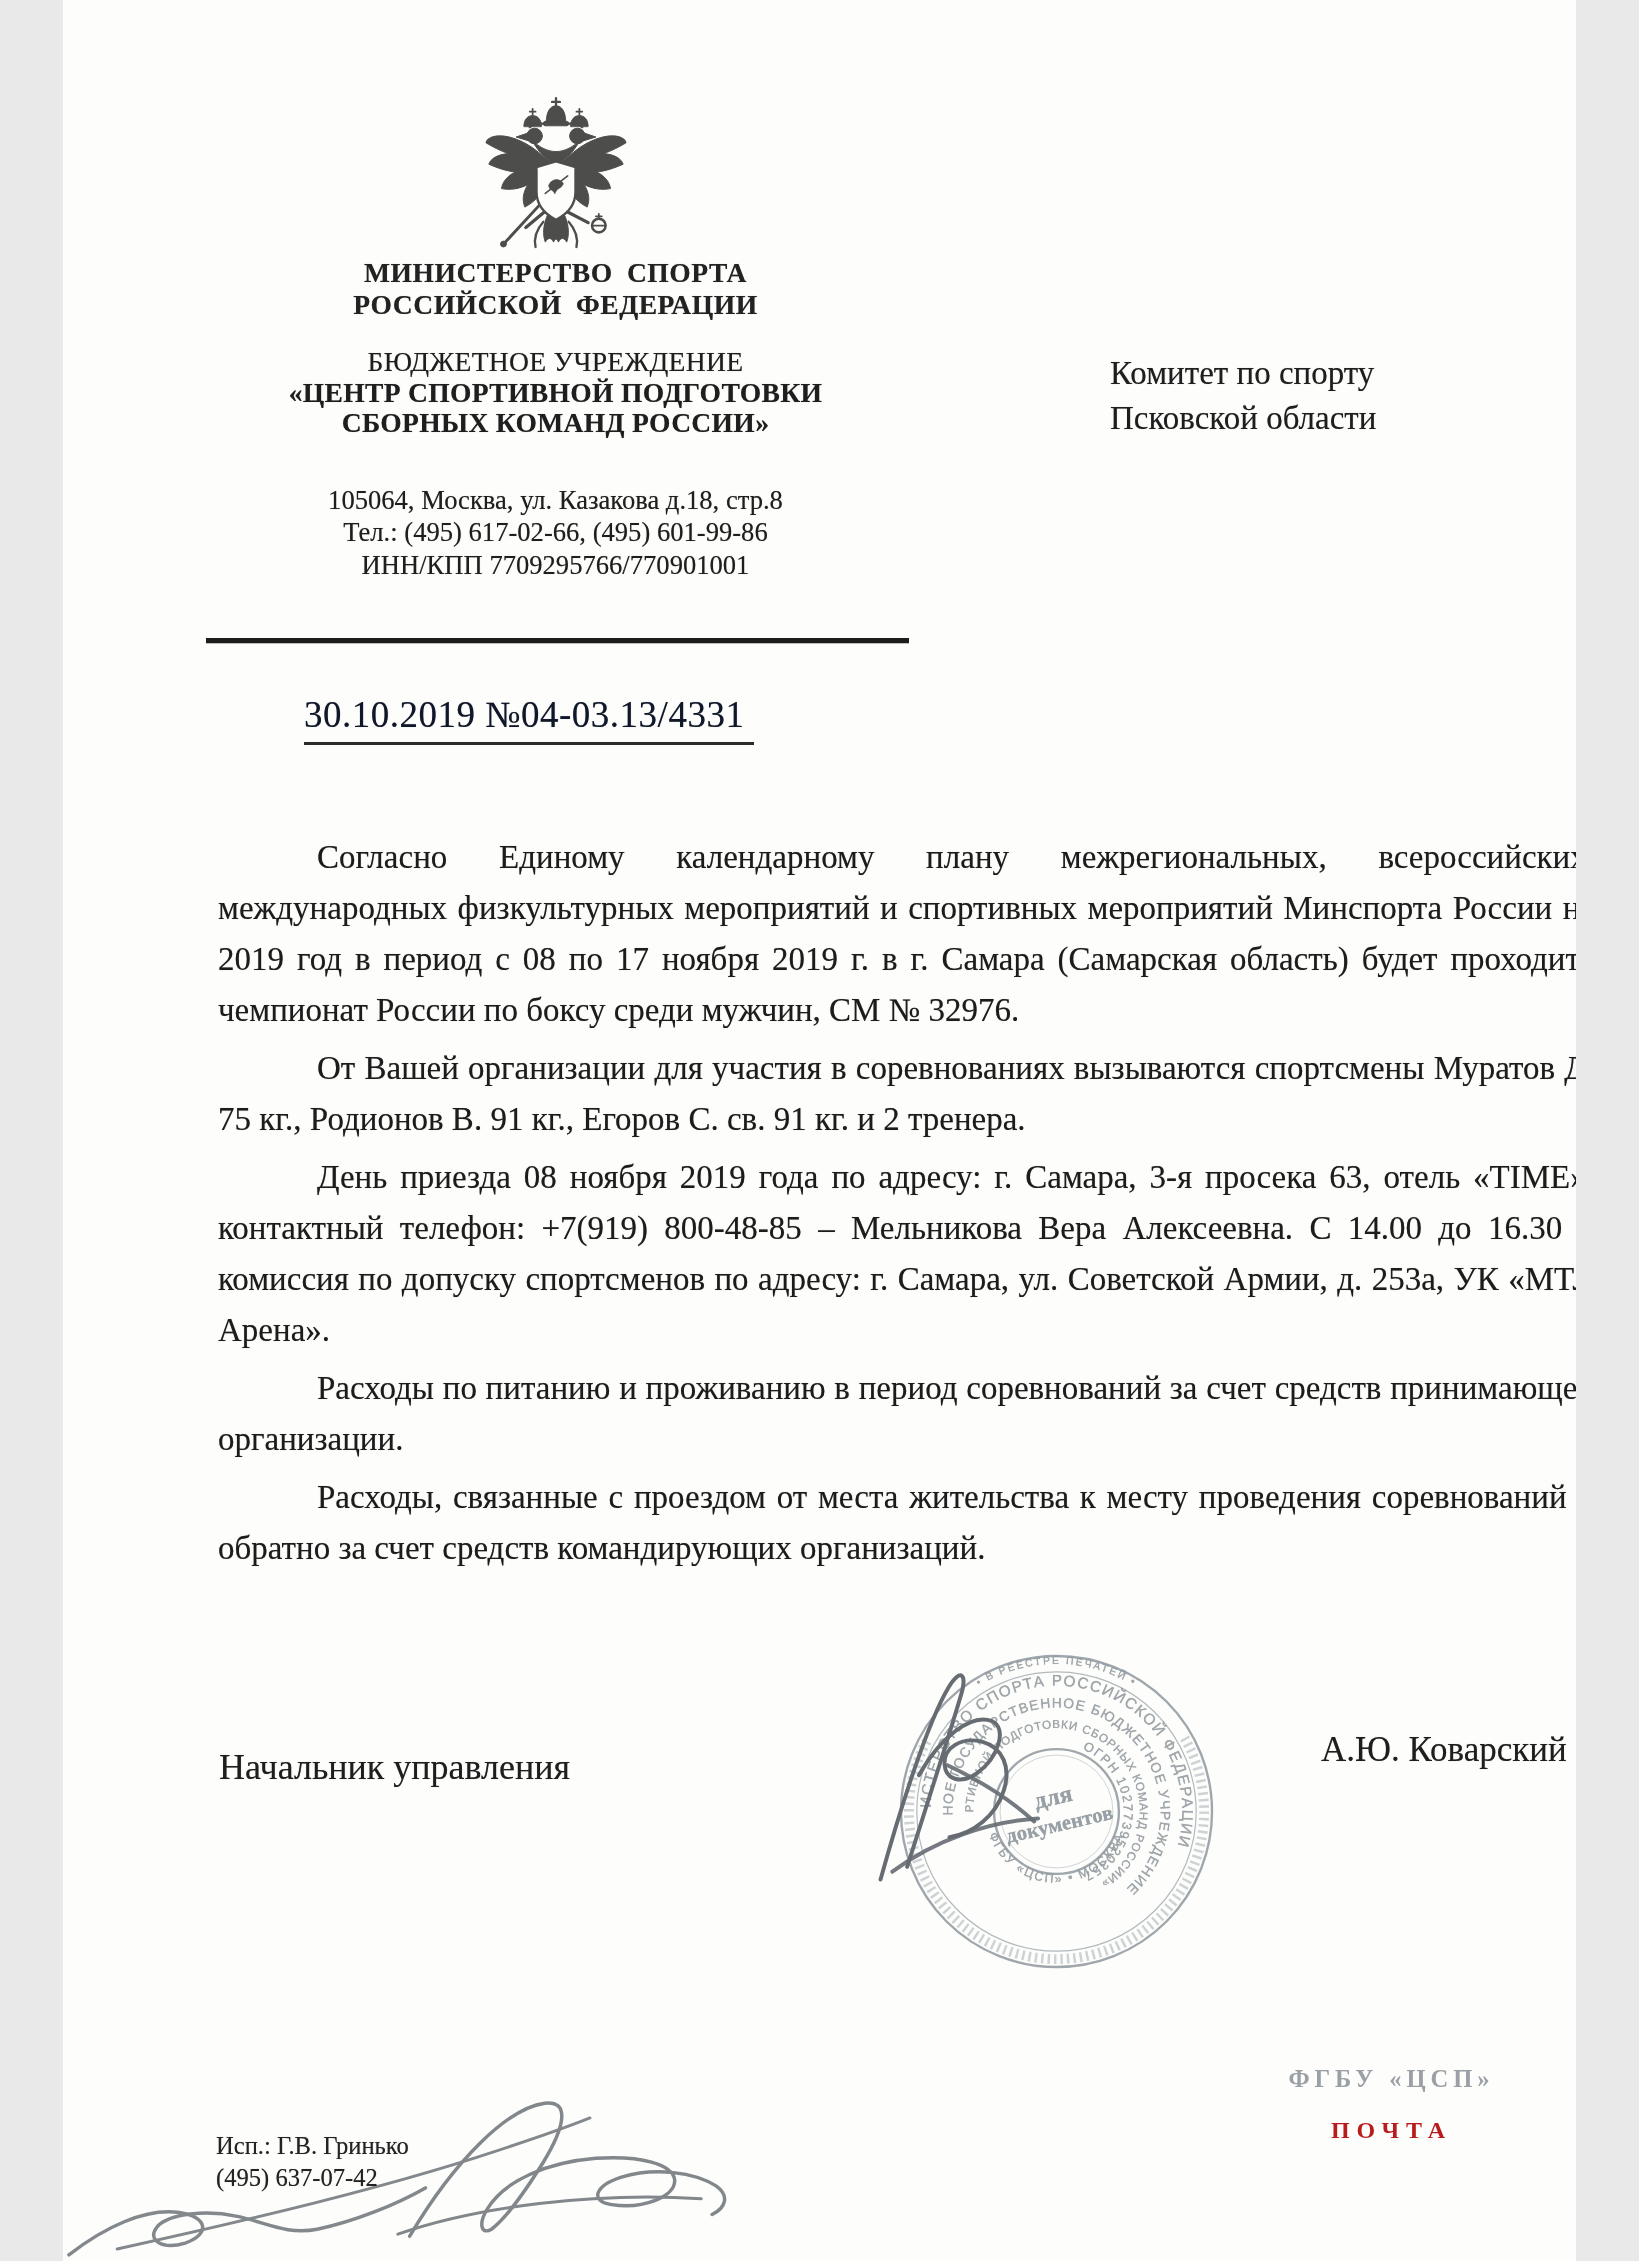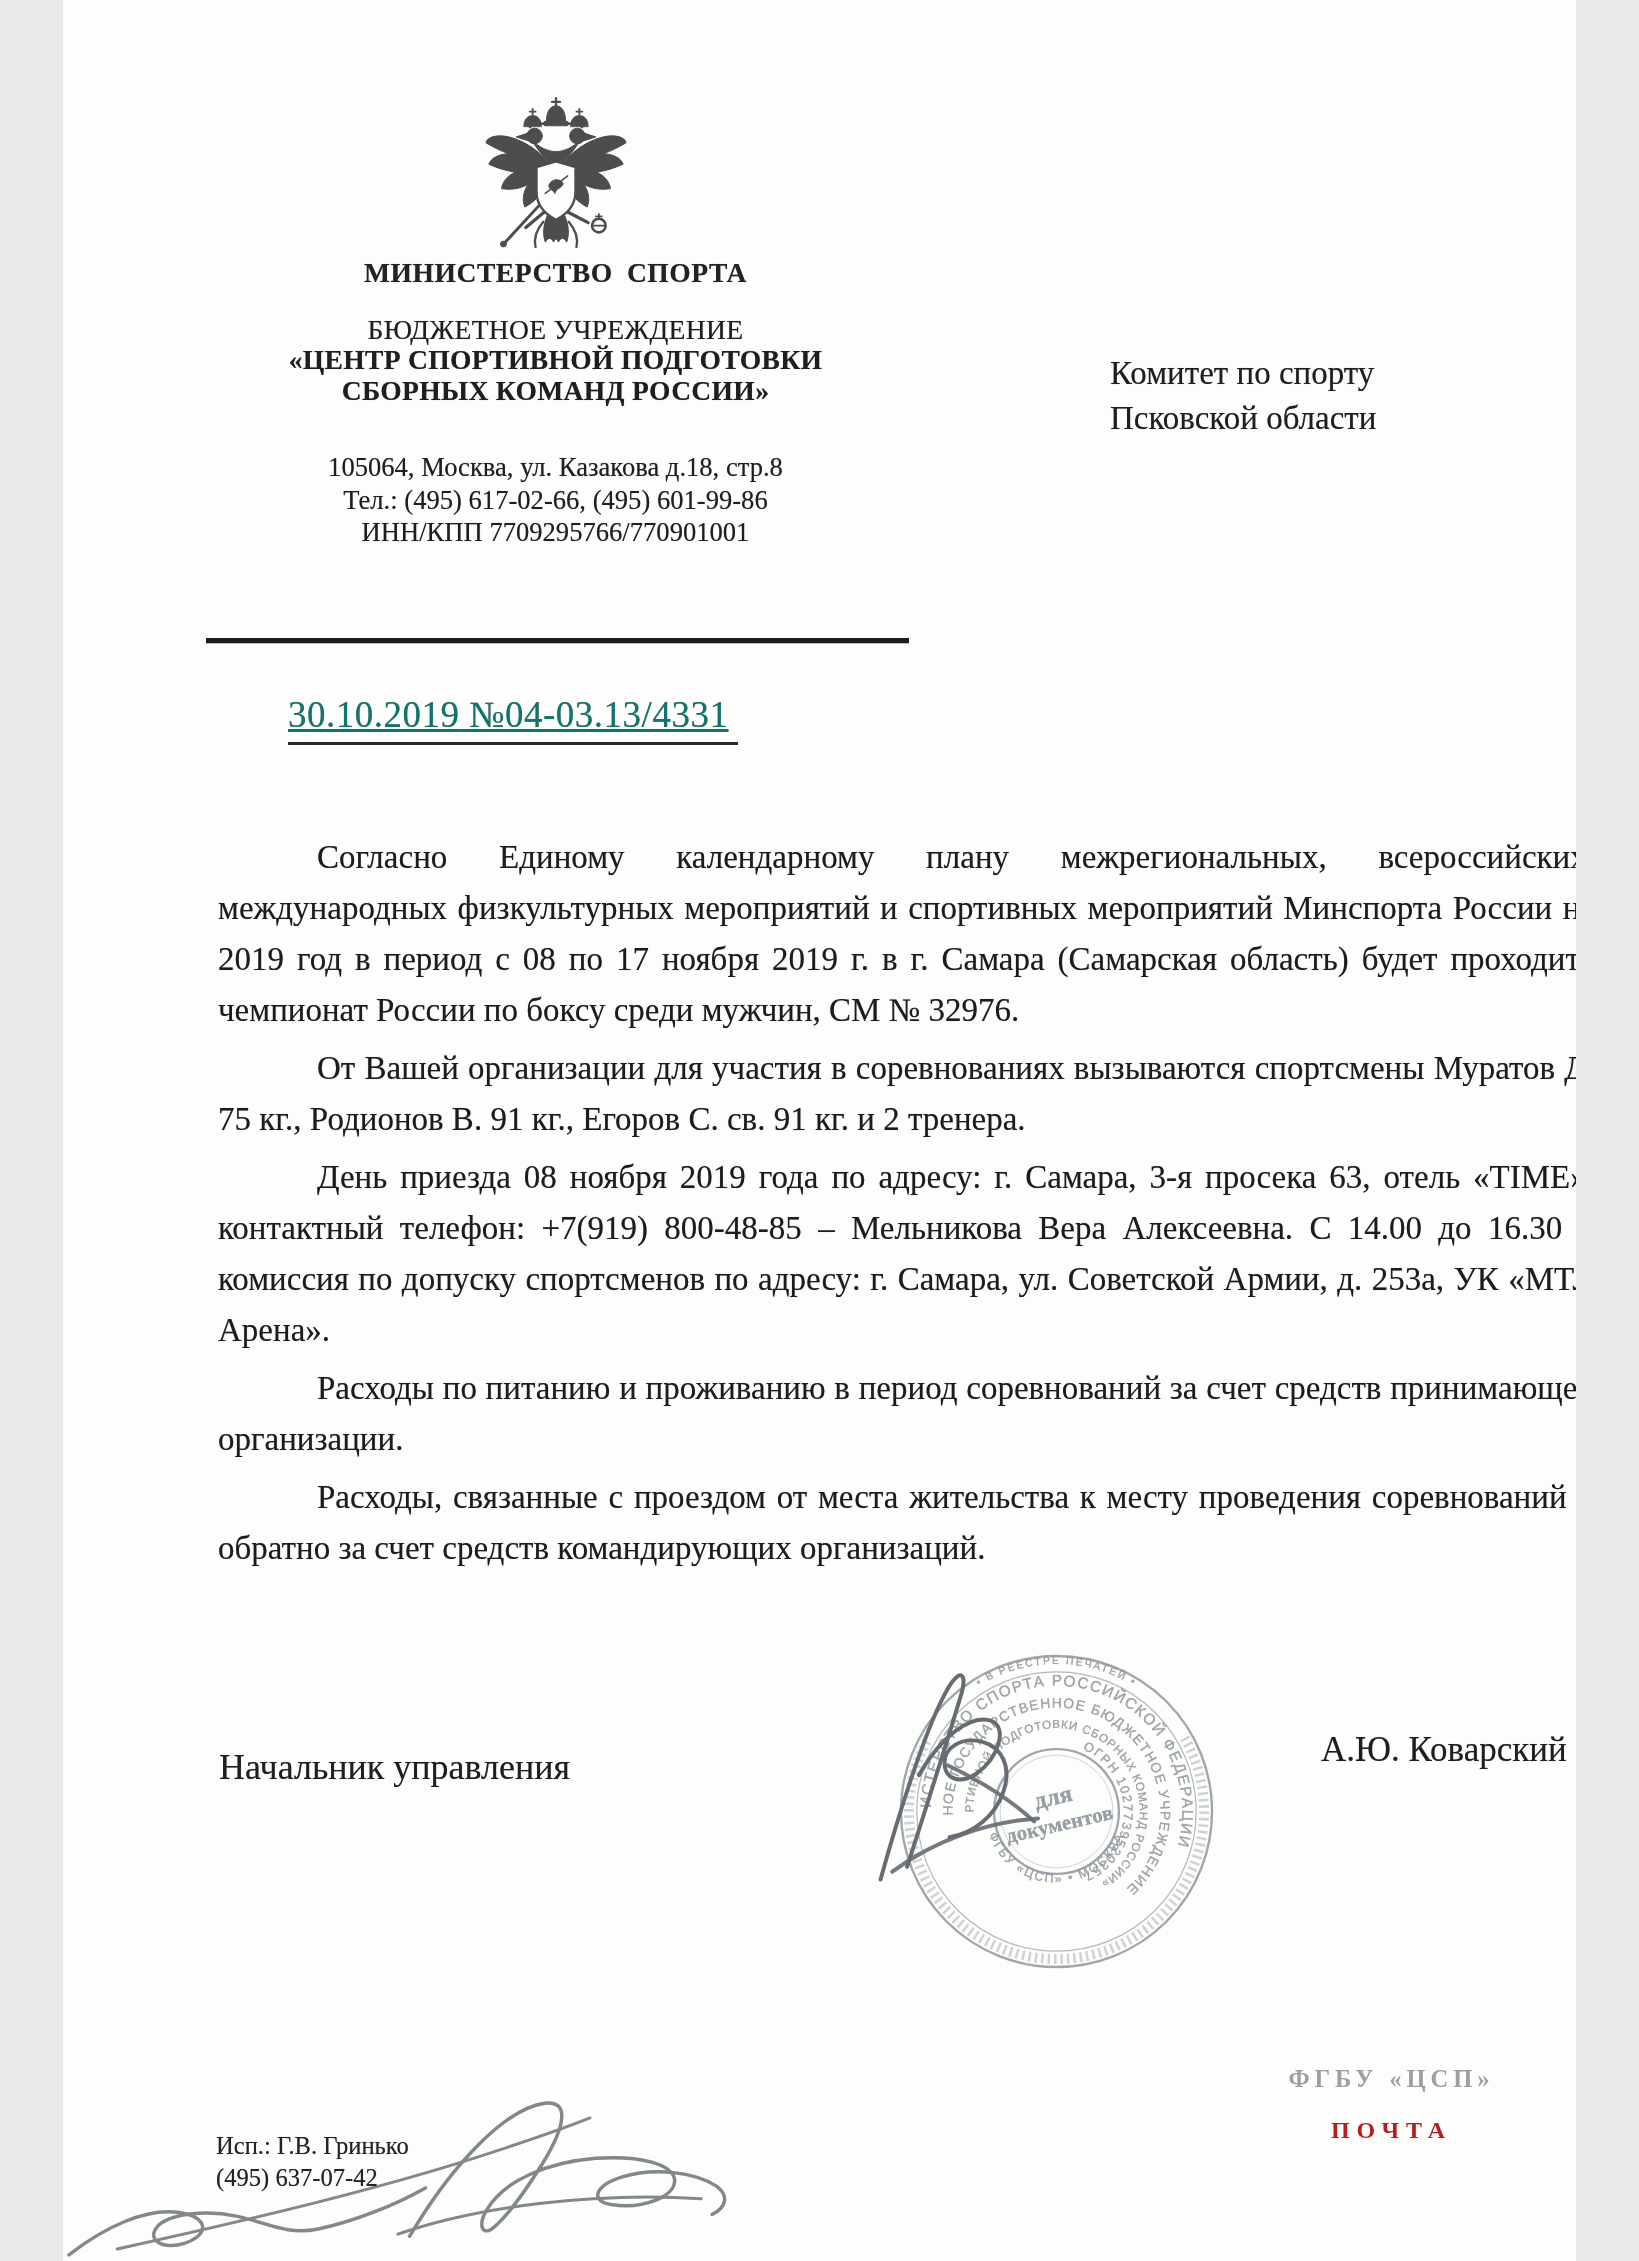--- a/index.html
+++ b/index.html
@@ -11,22 +11,22 @@
   .emblem{display:block;margin:0 auto 5.9px;opacity:.9;}
   .ministry{font-weight:bold;font-size:27.6px;line-height:32.5px;word-spacing:6.9px;letter-spacing:0.5px;color:#222;}
   .org{margin-top:25.6px;font-size:27.6px;line-height:30.5px;letter-spacing:0.3px;}
   .org .b{font-weight:bold;}
   .addr{margin-top:45px;font-size:26.6px;line-height:32.5px;}
   .divider{position:absolute;left:143px;top:638px;width:703px;height:4.9px;background:#1d1d1d;
            box-shadow:0 1px 0 rgba(0,0,0,.25);}
   
   .recipient{position:absolute;left:1047px;top:351px;font-size:33px;line-height:45px;}
   
-  .ref{position:absolute;left:225px;top:693px;font-size:37px;letter-spacing:0.5px;
-       border-bottom:3.9px solid #2b2b2b;padding:0 9.9px 5.9px 0;color:#0f766e;text-decoration:underline;}
+  .ref{position:absolute;left:241px;top:693px;font-size:37px;letter-spacing:0.5px;
+       border-bottom:3.9px solid #2b2b2b;padding:0 9.9px 5.9px 0;color:#0f172a;}
   
   .body-text{position:absolute;left:148px;top:825px;width:1391px;font-size:33px;line-height:51px;
              text-align:justify;color:#1c1c1c;}
   .body-text p{margin:7px;text-indent:99px;}
   
   .position{position:absolute;left:156px;top:1746px;font-size:36px;}
   .name{position:absolute;left:1258px;top:1730px;font-size:35px;}
   
   .stamp{position:absolute;left:835px;top:1653px;filter:blur(0.3px);}
   .hand{position:absolute;left:0;top:0;width:1639px;height:2262px;pointer-events:none;}
@@ -70,20 +70,21 @@
         <path d="M119,127 v-5 M116,124.5 h6 M112.5,134 h13" fill="none" stroke-width="1.8"></path>
         <path d="M66,124 L84,124 C88,133 89,143 86,151 C83,146 80,146 77.5,151 C76,147 74,147 72.5,151 C70,146 67,146 64,151 C61,143 62,133 66,124 Z"></path>
         <path d="M62,130 C55,138 52,147 54,156 M88,130 C95,138 98,147 96,156" fill="none" stroke-width="2.4"></path>
         <path d="M75,68 L95,74 L95,99 C95,112 87,122 75,128 C63,122 55,112 55,99 L55,74 Z" fill="#fdfdfb" stroke-width="2.4"></path>
         <path d="M67,93 C70,85 79,84 83,91 C80,97 76,95 74,102 C71,96 69,99 67,93 Z" stroke="none"></path>
         <path d="M64,101 L87,83" fill="none" stroke-width="1.6"></path>
       </g>
     </svg>
     <div class="ministry">
       <div>МИНИСТЕРСТВО СПОРТА</div>
+      <div>РОССИЙСКОЙ ФЕДЕРАЦИИ</div>
     </div>
     <div class="org">
       <div>БЮДЖЕТНОЕ УЧРЕЖДЕНИЕ</div>
       <div class="b">«ЦЕНТР СПОРТИВНОЙ ПОДГОТОВКИ</div>
       <div class="b">СБОРНЫХ КОМАНД РОССИИ»</div>
     </div>
     <div class="addr">
       <div>105064, Москва, ул. Казакова д.18, стр.8</div>
       <div>Тел.: (495) 617-02-66, (495) 601-99-86</div>
       <div>ИНН/КПП 7709295766/770901001</div>

